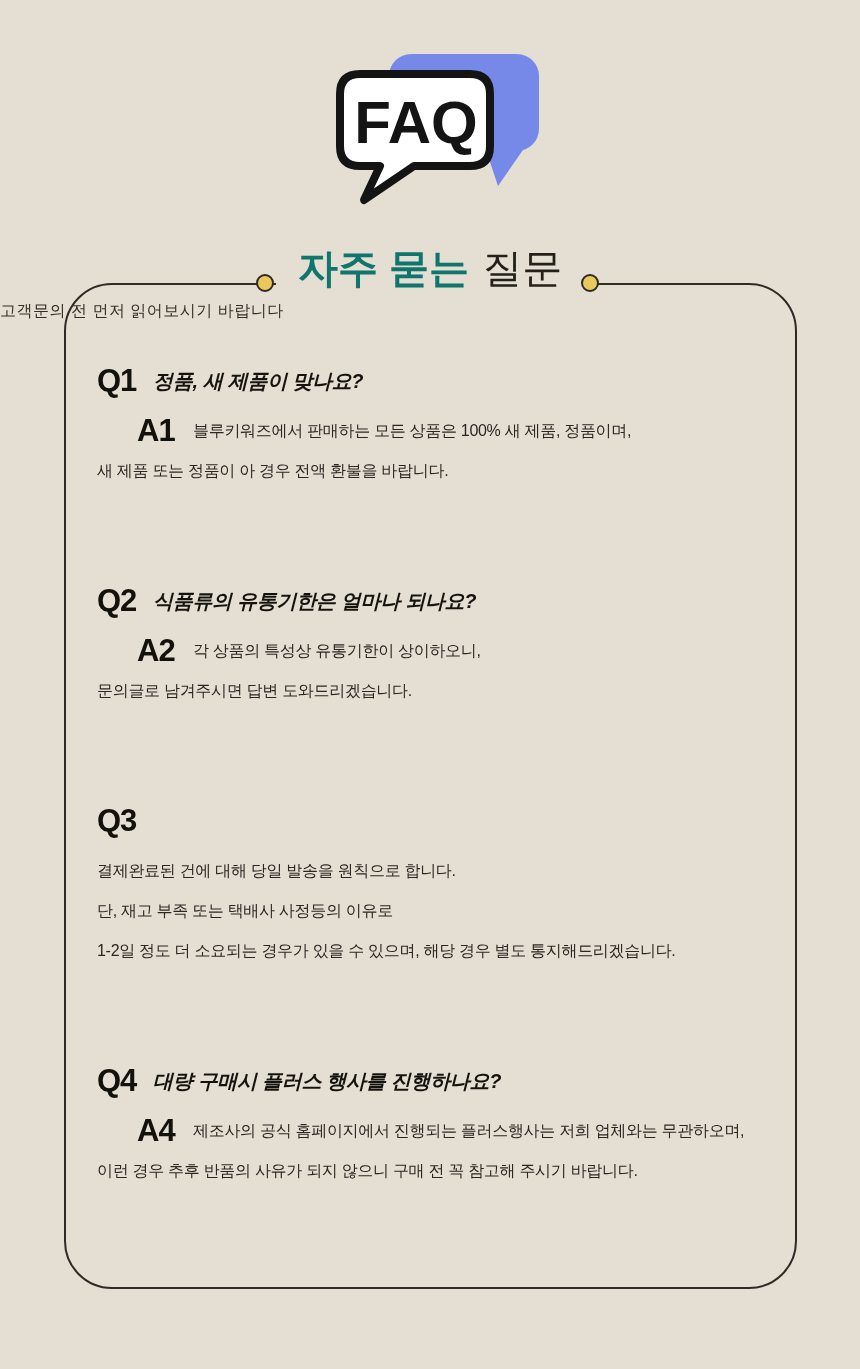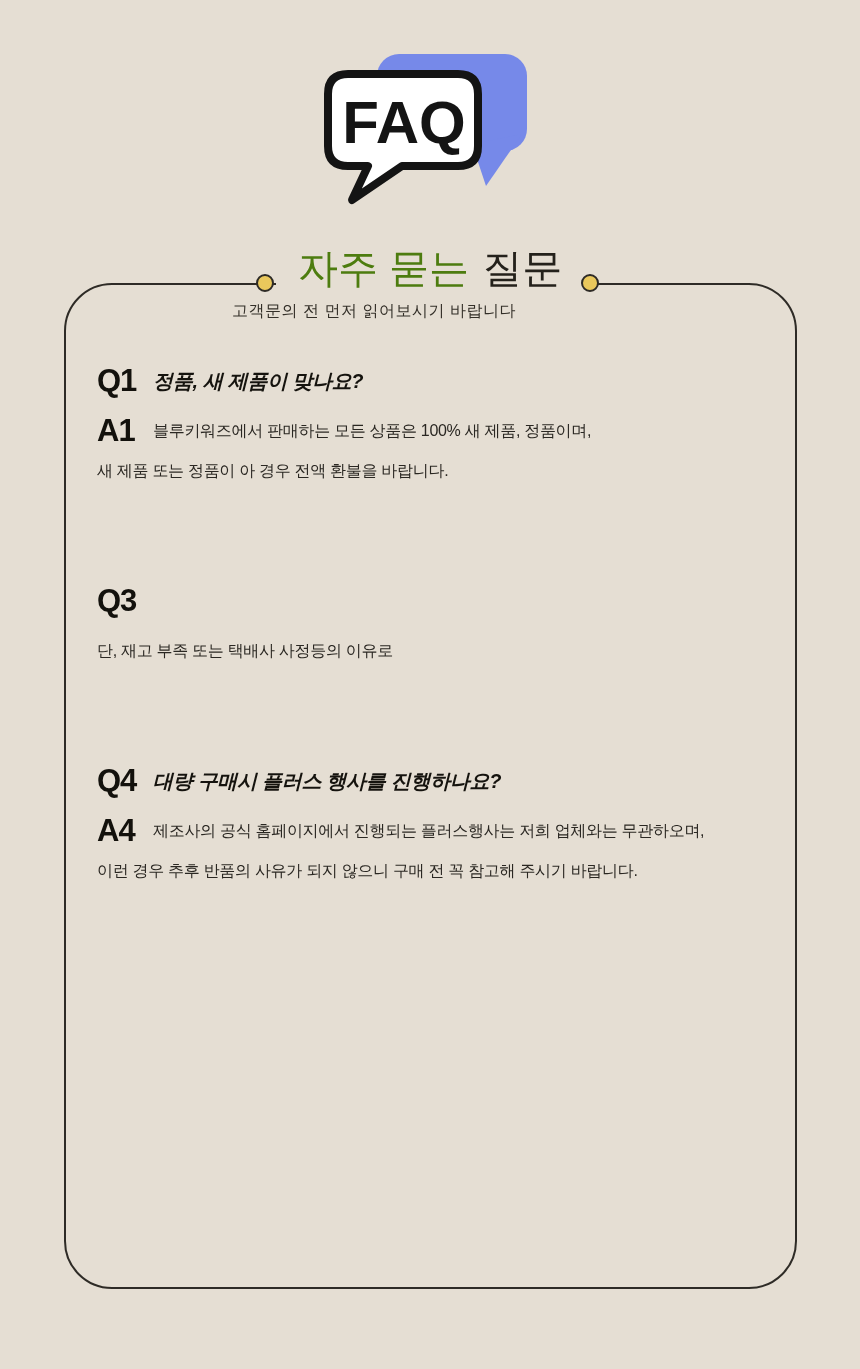--- a/index.html
+++ b/index.html
@@ -14,42 +14,42 @@
   html,body{width:860px;height:1369px;overflow:hidden;}
   body{
     background:var(--bg);
     font-family:"Liberation Sans","DejaVu Sans",sans-serif;
     color:var(--ink);
     position:relative;
   }
   .page{position:absolute;inset:0;}
 
   
-  .logo{position:absolute;left:310px;top:26px;width:240px;height:188px;}
+  .logo{position:absolute;left:322px;top:26px;width:240px;height:188px;}
 
   
   .faq-box{
     position:absolute;left:64px;top:283px;width:733px;height:1006px;
     border:2px solid var(--line);
     border-radius:48px;
     z-index:1;
   }
   .title-mask{
     position:absolute;left:276px;top:280px;width:307px;height:10px;
     background:var(--bg);z-index:2;
   }
   .page-title{
     position:absolute;left:0;top:244px;width:860px;text-align:center;
     font-size:40px;line-height:48px;letter-spacing:0px;z-index:3;
     white-space:nowrap;
   }
-  .page-title .t-bold{font-weight:400;color:#4d7c0f;}
+  .page-title .t-bold{font-weight:700;color:#0f766e;}
   .page-title .t-light{font-weight:400;color:#24211b;margin-left:2px;}
   .page-subtitle{
-    position:absolute;left:0;top:301px;width:748px;text-align:center;
+    position:absolute;left:0;top:301px;width:748px;text-align:left;
     font-size:16px;font-weight:400;color:#332f28;letter-spacing:0.5px;z-index:3;
   }
   .dot{
     position:absolute;width:18px;height:18px;border-radius:50%;
     background:var(--yellow);border:2px solid var(--line);z-index:4;
   }
   .dot-left{left:256px;top:274px;}
   .dot-right{left:581px;top:274px;}
 
   
@@ -64,21 +64,21 @@
     min-width:40px;
     font-size:31px;font-weight:700;color:#13110c;
     letter-spacing:-1px;
     margin-right:16px;
   }
   .q-row{line-height:36px;margin-bottom:12px;}
   .q-text{
     font-size:20px;font-weight:700;color:#15130e;
     white-space:nowrap;letter-spacing:-0.3px;font-style:italic;
   }
-  .a-row{line-height:40px;}
+  .a-row{line-height:40px;margin-left:40px;}
   .a-text,.a-line{
     font-size:16px;font-weight:400;color:var(--answer-ink);
     white-space:nowrap;letter-spacing:-0.3px;
   }
   .a-line{line-height:40px;}
 </style>
 </head>
 <body>
 
 <div class="page">
@@ -103,26 +103,39 @@
       <span class="qa-label">Q1</span>
       <span class="q-text">정품, 새 제품이 맞나요?</span>
     </div>
     <div class="a-row">
       <span class="qa-label">A1</span>
       <span class="a-text">블루키워즈에서 판매하는 모든 상품은 100% 새 제품, 정품이며,</span>
     </div>
   <p class="a-line">새 제품 또는 정품이 아 경우 전액 환불을 바랍니다.</p>
         </div>
 
+  <div class="faq-item">
+    <div class="q-row">
+      <span class="qa-label">Q2</span>
+      <span class="q-text">식품류의 유통기한은 얼마나 되나요?</span>
+    </div>
+    <div class="a-row">
+      <span class="qa-label">A2</span>
+      <span class="a-text">각 상품의 특성상 유통기한이 상이하오니,</span>
+    </div>
+  <p class="a-line">문의글로 남겨주시면 답변 도와드리겠습니다.</p>
+        </div>
 
   <div class="faq-item">
     <div class="q-row">
       <span class="qa-label">Q3</span>
     </div>
+  <p class="a-line">결제완료된 건에 대해 당일 발송을 원칙으로 합니다.</p>
           <p class="a-line">단, 재고 부족 또는 택배사 사정등의 이유로</p>
+          <p class="a-line">1-2일 정도 더 소요되는 경우가 있을 수 있으며, 해당 경우 별도 통지해드리겠습니다.</p>
         </div>
 
   <div class="faq-item">
     <div class="q-row">
       <span class="qa-label">Q4</span>
       <span class="q-text">대량 구매시 플러스 행사를 진행하나요?</span>
     </div>
     <div class="a-row">
       <span class="qa-label">A4</span>
       <span class="a-text">제조사의 공식 홈페이지에서 진행되는 플러스행사는 저희 업체와는 무관하오며,</span>

